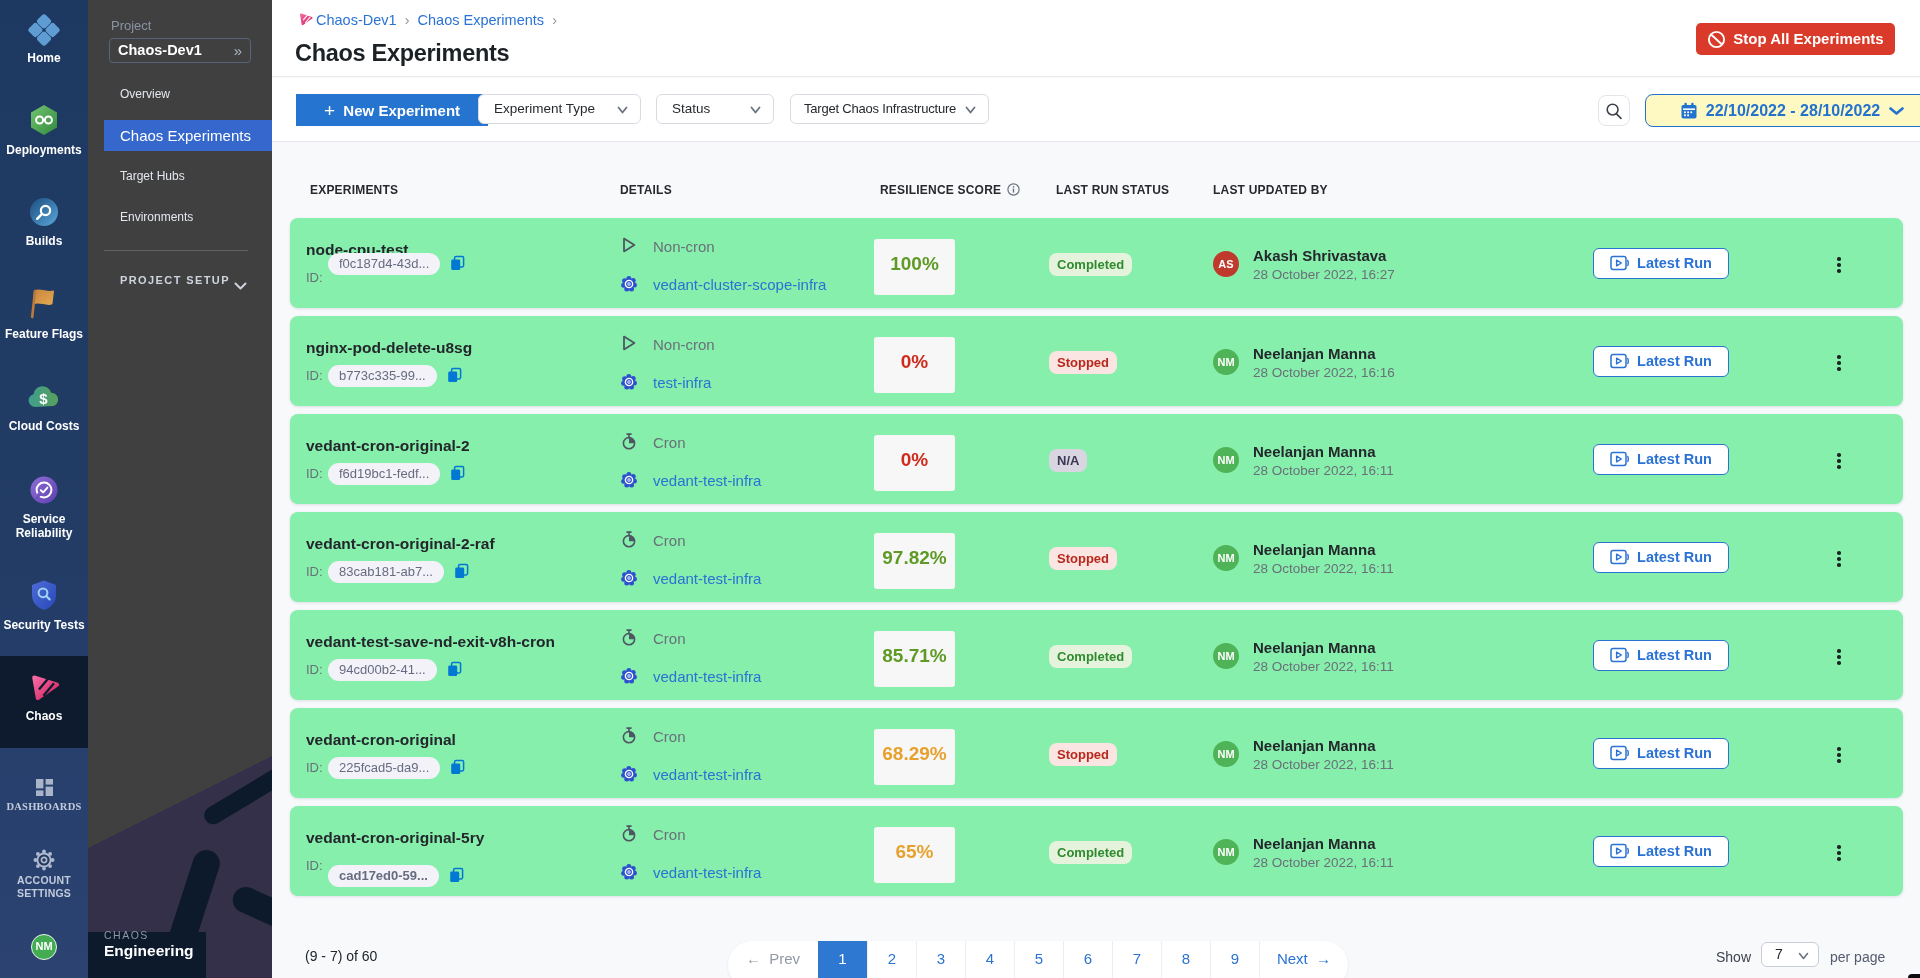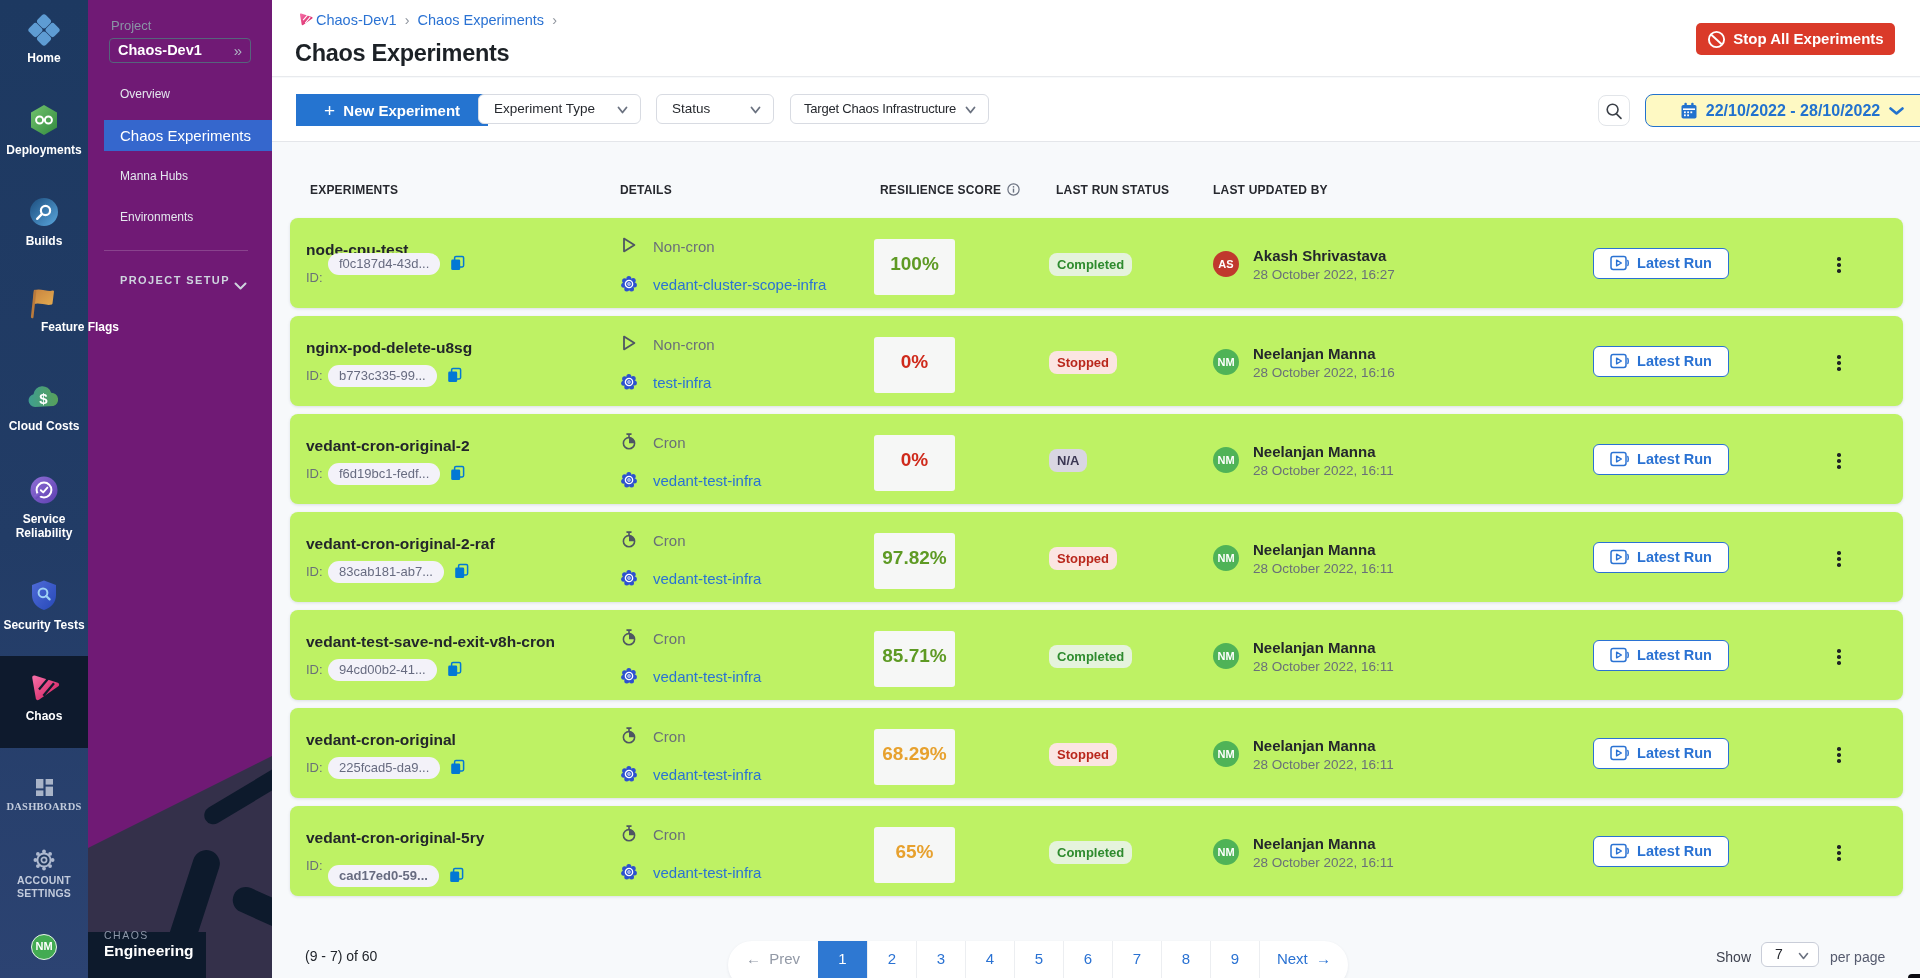--- a/index.html
+++ b/index.html
@@ -1,27 +1,27 @@
 <!DOCTYPE html>
 <html><head><meta charset="utf-8">
 <style>
 *{margin:0;padding:0;box-sizing:border-box;}
 html,body{width:1920px;height:978px;overflow:hidden;font-family:"Liberation Sans",sans-serif;background:#f8f9fb;}
 .abs{position:absolute;}
 #leftnav{position:absolute;left:0;top:0;width:88px;height:978px;background:linear-gradient(180deg,#1d3961 0%,#223c66 55%,#2c4372 100%);z-index:5;}
 .mod{position:absolute;width:88px;text-align:center;}
 .lbl{color:#fff;font-size:12px;font-weight:bold;line-height:13.5px;white-space:nowrap;}
 .smalllbl{white-space:nowrap;color:#c2cbdc;font-size:10.5px;font-weight:bold;letter-spacing:0.2px;line-height:13px;}
-#sidenav{position:absolute;left:88px;top:0;width:184px;height:978px;background:#701a75;z-index:4;overflow:hidden;}
+#sidenav{position:absolute;left:88px;top:0;width:184px;height:978px;background:#404040;z-index:4;overflow:hidden;}
 #main{position:absolute;left:272px;top:0;width:1648px;height:978px;background:#f7f9fb;}
 #headband{position:absolute;left:0;top:0;width:1648px;height:77px;background:#fff;border-bottom:1px solid #e8eaed;}
 #toolband{position:absolute;left:0;top:78px;width:1648px;height:64px;background:#fff;border-bottom:1px solid #e4e6ea;}
 .bc{font-size:14.5px;color:#2a72d3;}
 .bcsep{color:#8f959e;font-size:14.5px;}
-.rowcard{position:absolute;left:18px;width:1613px;height:90px;background:#bef264;border-radius:8px;box-shadow:0 1px 3px rgba(35,55,85,0.13);}
+.rowcard{position:absolute;left:18px;width:1613px;height:90px;background:#86efac;border-radius:8px;box-shadow:0 1px 3px rgba(35,55,85,0.13);}
 .ename{font-size:15.5px;font-weight:bold;color:#23262b;}
 .gray{color:#697078;}
 .link{color:#2a72d3;}
 .pill{background:#f3f2f9;border-radius:11px;color:#676b80;font-size:13px;height:22px;line-height:22px;padding:0 11px;display:inline-block;}
 .chip{position:absolute;height:23px;line-height:23px;border-radius:8px;font-size:13px;font-weight:bold;padding:0 8px;}
 .scorebox{position:absolute;left:584px;top:21px;width:81px;height:56px;background:#f6f7f6;border-radius:3px;text-align:center;}
 .scorebox span{font-size:19px;font-weight:bold;line-height:50px;}
 .lrun{position:absolute;left:1303px;top:30px;width:136px;height:31px;border:1.5px solid #2a72d3;border-radius:6px;color:#2a72d3;font-size:14.5px;font-weight:bold;text-align:center;line-height:29px;background:#fff;}
 .dots{position:absolute;left:1547px;top:39px;width:4px;}
 .dots i{display:block;width:3.6px;height:3.6px;border-radius:50%;background:#1f2226;margin-bottom:2.6px;}
@@ -71,21 +71,21 @@
 <div class="mod" style="top:287px;"><svg width="34" height="34" viewBox="0 0 34 34" style="">
         <defs>
           <linearGradient id="gflg" x1="0" y1="0" x2="1" y2="1">
             <stop offset="0" stop-color="#c98540"></stop>
             <stop offset="1" stop-color="#e2a94f"></stop>
           </linearGradient>
         </defs>
         <path d="M8 4 C14 1.5 20 6.5 26 4.5 L24.5 16.5 C18.5 18.5 13 13.5 7 16 Z" fill="url(#gflg)" stroke="url(#gflg)" stroke-width="2" stroke-linejoin="round"></path>
         <path d="M8 4 L5.2 30" stroke="#b97a3c" stroke-width="2.6" stroke-linecap="round"></path>
       </svg></div>
-    <div class="mod lbl" style="top:321px;margin-left:36px;">Feature Flags</div>
+    <div class="mod lbl" style="top:328px;">Feature Flags</div>
 <div class="mod" style="top:381px;"><svg width="36" height="34" viewBox="0 0 36 34" style="">
         <defs>
           <linearGradient id="gcld" x1="0" y1="0" x2="1" y2="0">
             <stop offset="0" stop-color="#3f9e8f"></stop>
             <stop offset="1" stop-color="#58a05a"></stop>
           </linearGradient>
         </defs>
         <path d="M9 26 a6.5 6.5 0 0 1 -1.5-12.8 a9 9 0 0 1 17.6-1.4 a6.8 6.8 0 0 1 2.2 13.3 Z" fill="url(#gcld)"></path>
         <text x="17.5" y="22.5" font-family="Liberation Sans" font-size="15" font-weight="bold" fill="#fff" text-anchor="middle">$</text>
       </svg></div>
@@ -158,21 +158,21 @@
       <div style="position:absolute;left:0;top:0;width:184px;height:278px;background:#34304a;clip-path:polygon(0 148px, 184px 56px, 184px 278px, 0 278px);"></div>
       <div style="position:absolute;left:104px;top:62px;width:190px;height:18px;background:#0d1a2c;border-radius:10px;transform:rotate(-31deg);"></div>
       <div style="position:absolute;left:92px;top:148px;width:27px;height:110px;background:#0d1a2c;border-radius:14px;transform:rotate(18deg);"></div>
       <div style="position:absolute;left:-30px;top:232px;width:148px;height:50px;background:#0d1a2c;"></div>
       <div style="position:absolute;left:142px;top:200px;width:90px;height:26px;background:#0d1a2c;border-radius:13px;transform:rotate(24deg);"></div>
     </div>
 <div class="abs" style="left:23px;top:18px;color:#8a94a6;font-size:13px;">Project</div>
 <div class="abs" style="left:21px;top:38px;width:142px;height:25px;border:1px solid #56647c;border-radius:4px;color:#fff;font-size:14.5px;font-weight:bold;line-height:23px;padding-left:8px;">Chaos-Dev1<span style="position:absolute;right:8px;top:0;color:#aeb6c4;font-weight:normal;font-size:15px;">»</span></div>
 <div class="menuitem" style="top:87px;">Overview</div>
 <div class="abs" style="left:16px;top:120px;width:168px;height:31px;background:#3567cd;color:#fff;font-size:15px;line-height:31px;"><span style="margin-left:16px;">Chaos Experiments</span></div>
-<div class="menuitem" style="top:169px;">Manna Hubs</div>
+<div class="menuitem" style="top:169px;">Target Hubs</div>
 <div class="menuitem" style="top:210px;">Environments</div>
 <div class="abs" style="left:16px;top:250px;width:144px;height:1px;background:rgba(255,255,255,0.18);"></div>
 <div class="abs" style="left:32px;top:274px;color:#ced4de;font-size:11px;font-weight:bold;letter-spacing:1.4px;">PROJECT SETUP</div>
 <div class="abs" style="left:146px;top:276px;"><svg width="13" height="8" viewBox="0 0 13 8" style="">
         <path d="M1.5 1.5 L6.5 6.5 L11.5 1.5" fill="none" stroke="#ced4de" stroke-width="2.0" stroke-linecap="round" stroke-linejoin="round"></path>
       </svg></div>
 <div class="abs" style="left:16px;top:929px;color:#8d97a8;font-size:10.5px;letter-spacing:1.5px;">CHAOS</div>
 <div class="abs" style="left:16px;top:942px;color:#fff;font-size:15.5px;font-weight:bold;">Engineering</div>
 </div>
 <div id="main">

